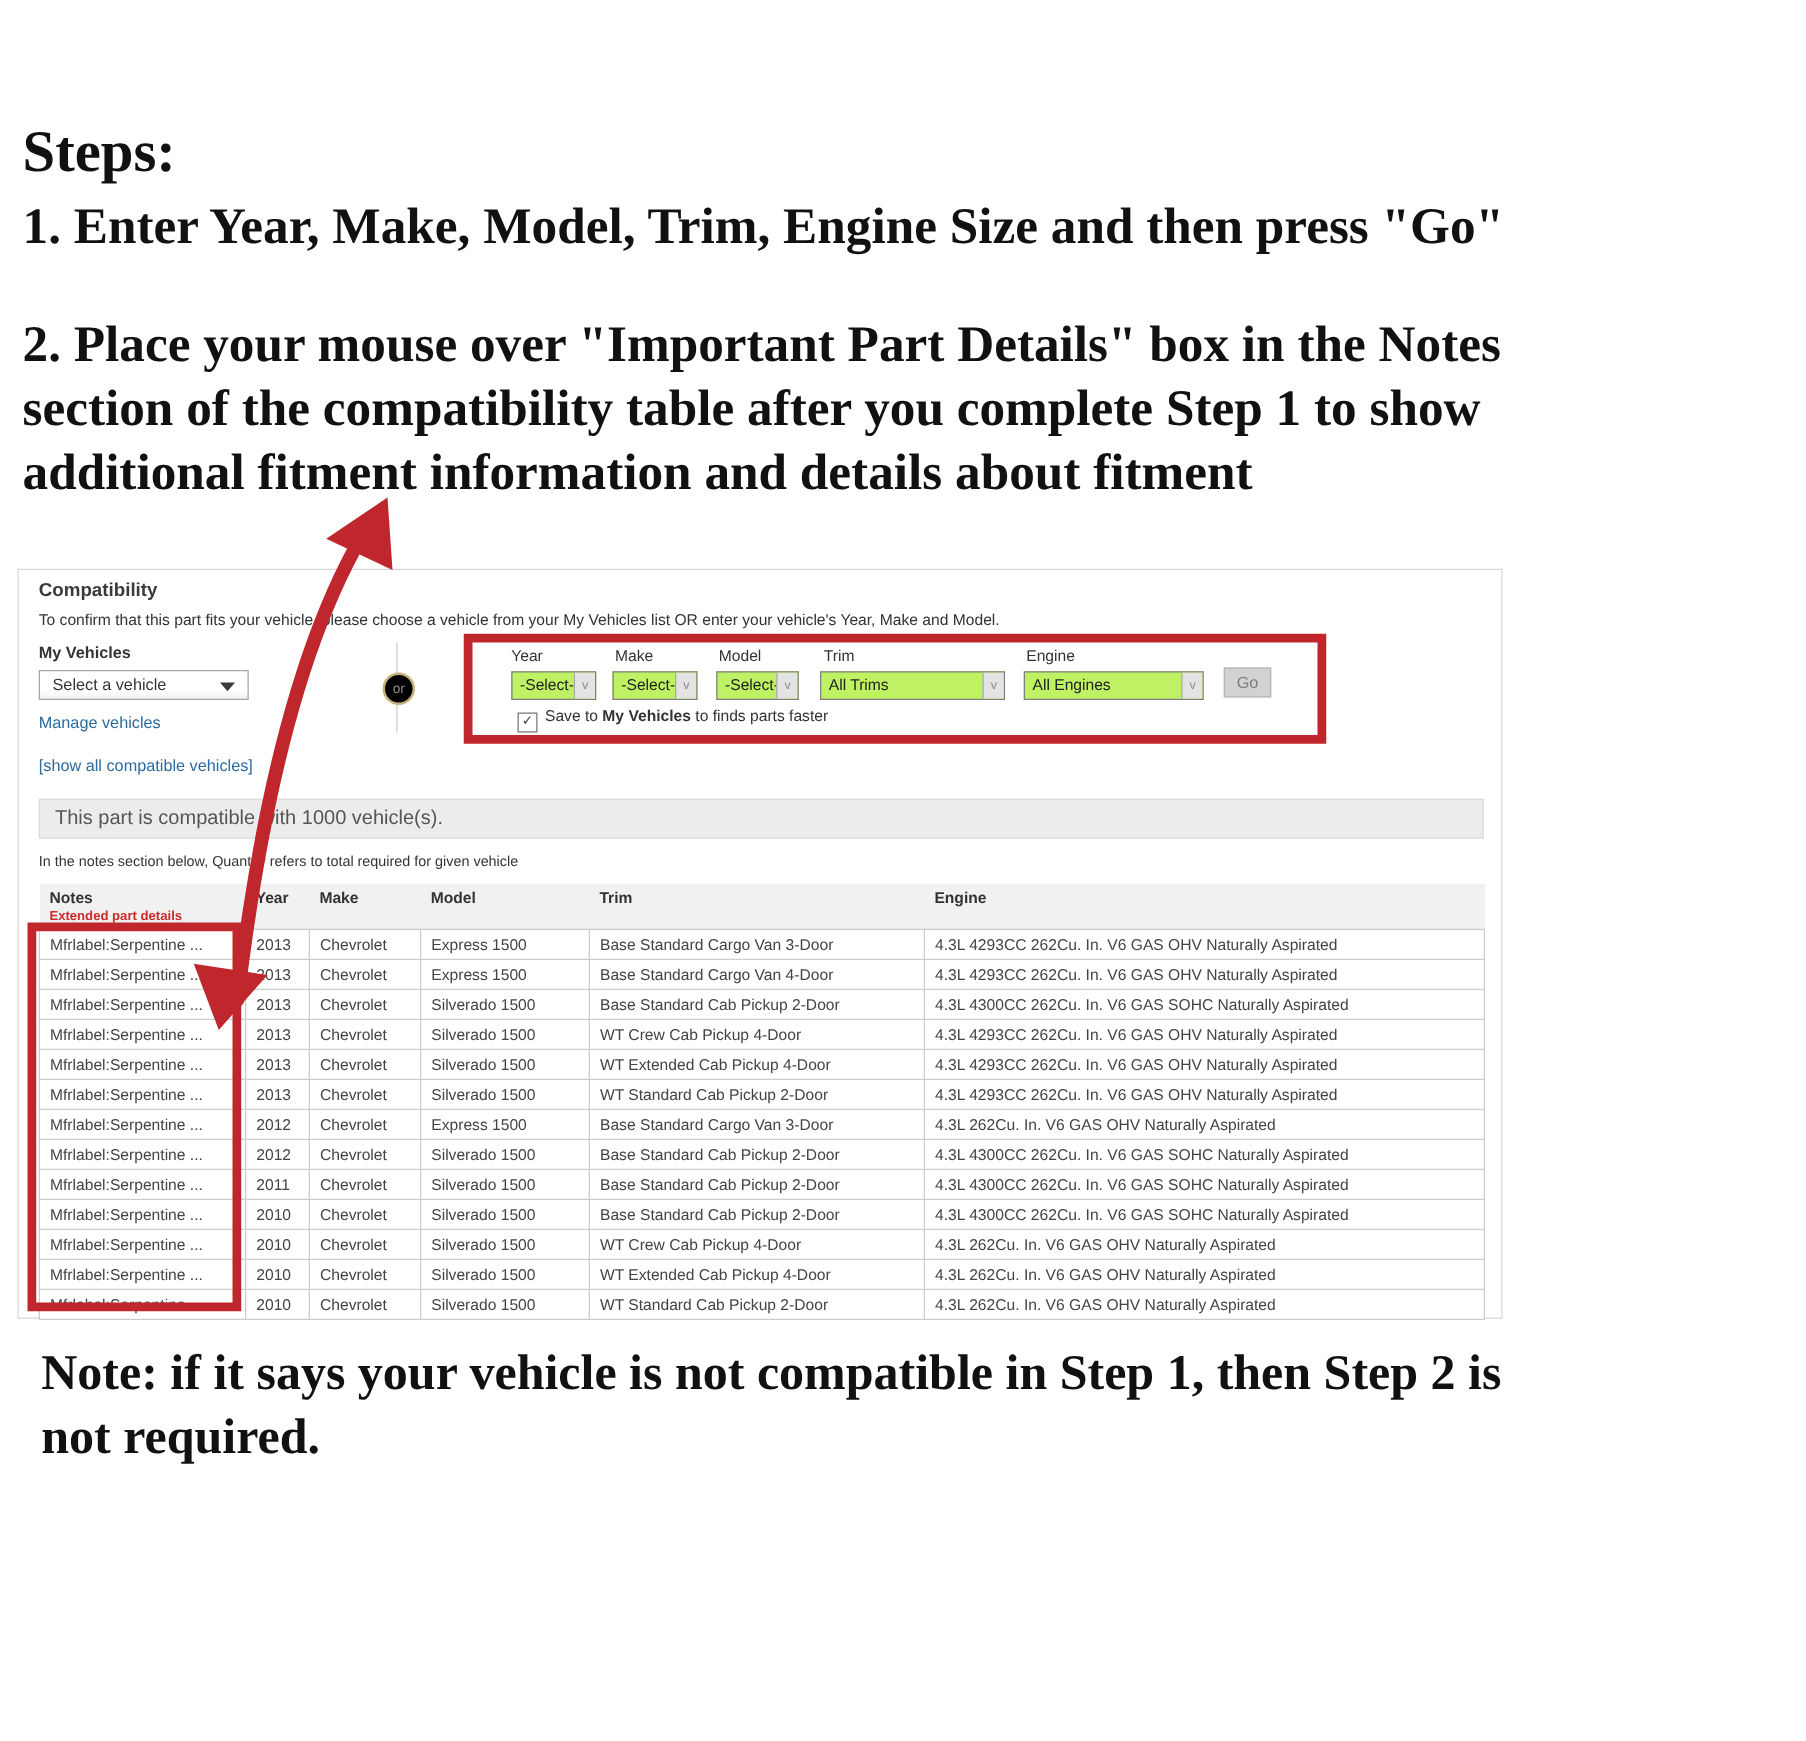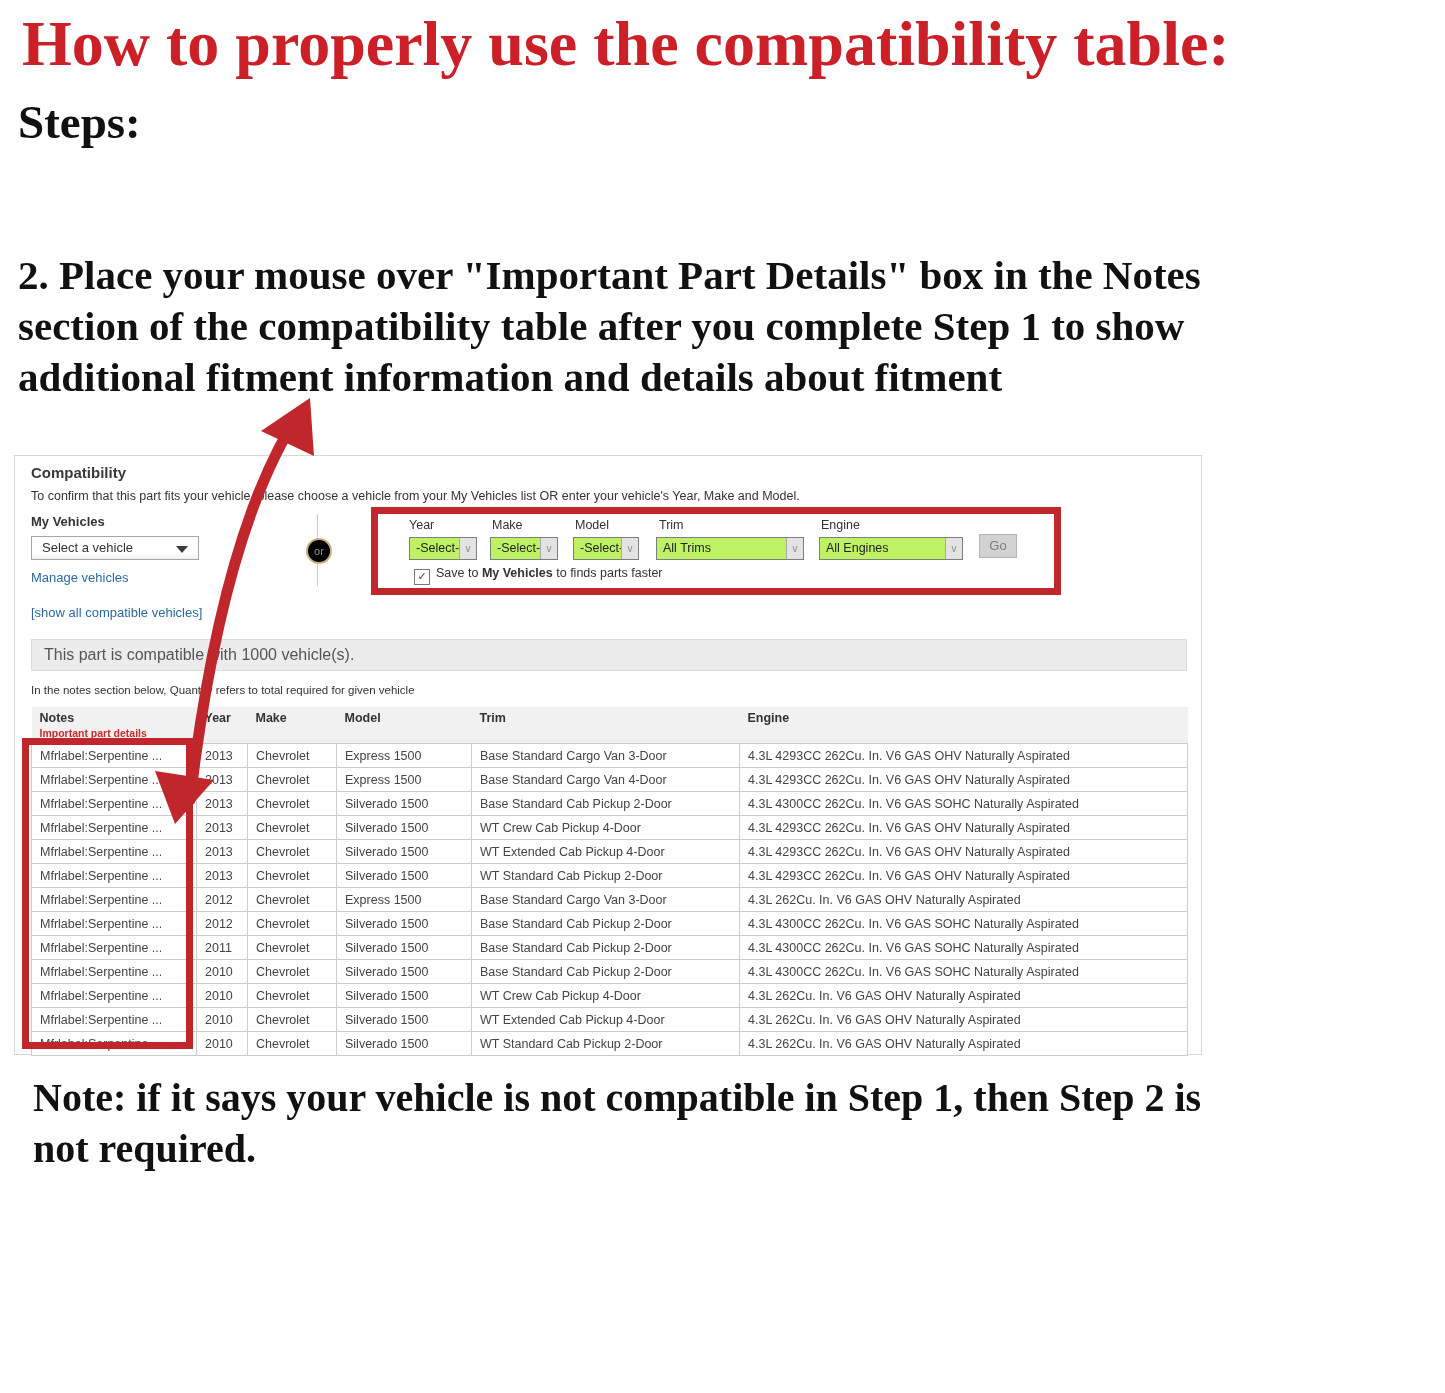--- a/index.html
+++ b/index.html
@@ -47,22 +47,22 @@
   .redbox{position:absolute;border:7px solid #bf272c;box-sizing:border-box;pointer-events:none;z-index:40;}
   .redbox-form{left:371px;top:507px;width:690px;height:88px;}
   .redbox-notes{left:22px;top:738px;width:171px;height:311px;}
   .arrow-svg{position:absolute;left:0;top:0;z-index:50;pointer-events:none;}
 </style>
 </head>
 <body>
 
 <div class="page">
 
-  <div class="serif main-title">How to properly use the compatibility table:</div>
   <div class="serif steps-heading">Steps:</div>
+  <div class="serif step1">1. Enter Year, Make, Model, Trim, Engine Size and then press "Go"</div>
   <div class="serif step2">2. Place your mouse over "Important Part Details" box in the Notes
 section of the compatibility table after you complete Step 1 to show
 additional fitment information and details about fitment</div>
   <div class="serif note-text">Note: if it says your vehicle is not compatible in Step 1, then Step 2 is
 not required.</div>
 
   <div class="panel">
     <div class="widget-title">Compatibility</div>
     <div class="widget-desc">To confirm that this part fits your vehicle, please choose a vehicle from your My Vehicles list OR enter your vehicle's Year, Make and Model.</div>
 
@@ -119,21 +119,21 @@
           <col style="width:51px">
           <col style="width:89px">
         <col style="width:135px">
           <col style="width:268px">
           <col style="width:448px">
       </colgroup>
       <thead>
         <tr>
           <th>
             <span>Notes</span>
-            <div class="notes-sub">Important part details</div>
+            <div class="notes-sub">Extended part details</div>
           </th>
           <th>Year</th>
           <th>Make</th>
           <th>Model</th>
           <th>Trim</th>
           <th>Engine</th>
         </tr>
       </thead>
       <tbody id="compat-body">
           <tr>

